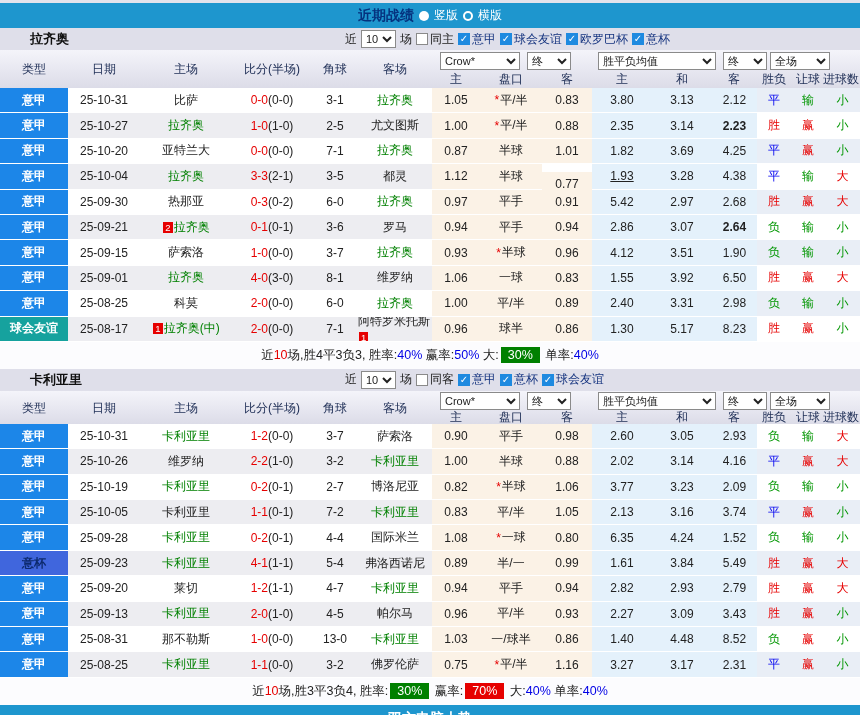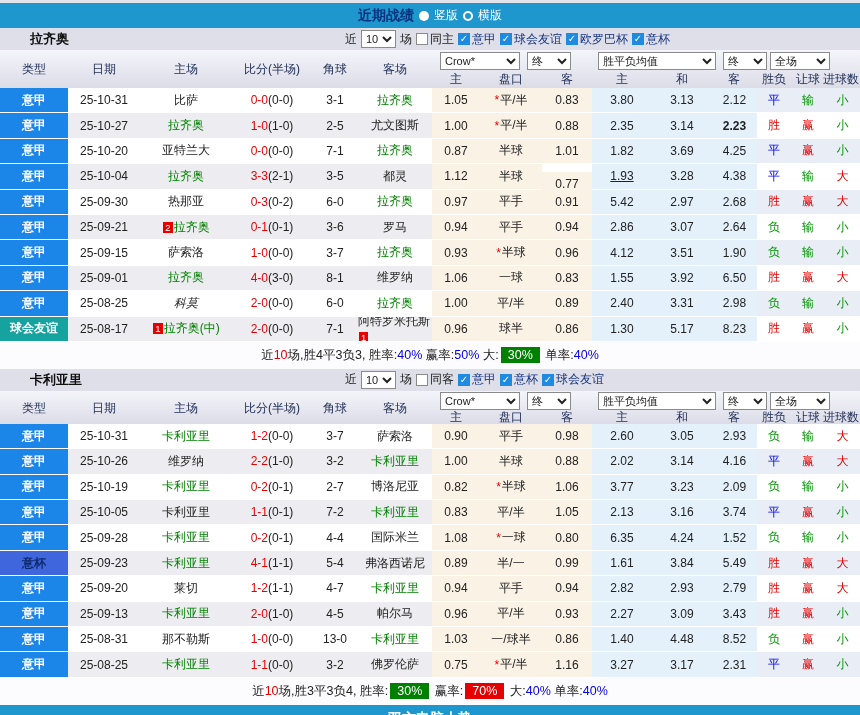--- a/index.html
+++ b/index.html
@@ -309,21 +309,21 @@
           <div class="cell main" style="width: 74px;">
             <span><span>罗马</span></span>
           </div>
           <div class="cell odds" style="width: 48px;">0.94</div>
           <div class="cell odds" style="width: 62px;">
             <span>平手</span>
           </div>
           <div class="cell odds" style="width: 50px;">0.94</div>
           <div class="cell avg" style="width: 60px;">2.86</div>
           <div class="cell avg" style="width: 60px;">3.07</div>
-          <div class="cell avg" style="width: 45px;">2.64</div>
+          <div class="cell avg" style="width: 45px; font-weight: bold;">2.64</div>
           <div class="cell res" style="width: 34px;">
             <span class="c-green">负</span>
           </div>
           <div class="cell res" style="width: 34px;">
             <span class="c-green">输</span>
           </div>
           <div class="cell res" style="width: 35px;">
             <span class="c-green">小</span>
           </div>
         </div>
@@ -394,21 +394,21 @@
           </div>
           <div class="cell res" style="width: 35px;">
             <span class="c-red">大</span>
           </div>
         </div>
         <div class="row">
           <div class="cell main" style="width: 68px; background: rgb(28, 134, 232); color: rgb(255, 255, 255);">
             <span class="typ">意甲</span>
           </div>
           <div class="cell main" style="width: 72px;">25-08-25</div>
-          <div class="cell main" style="width: 92px; font-style: italic;">
+          <div class="cell main" style="width: 92px;">
             <span><span>科莫</span></span>
           </div>
           <div class="cell main" style="width: 80px;">
             <span class="ft">2-0</span>
             <span class="ht">(0-0)</span>
           </div>
           <div class="cell main" style="width: 46px;">6-0</div>
           <div class="cell main" style="width: 74px;">
             <span><span class="green">拉齐奥</span></span>
           </div>

